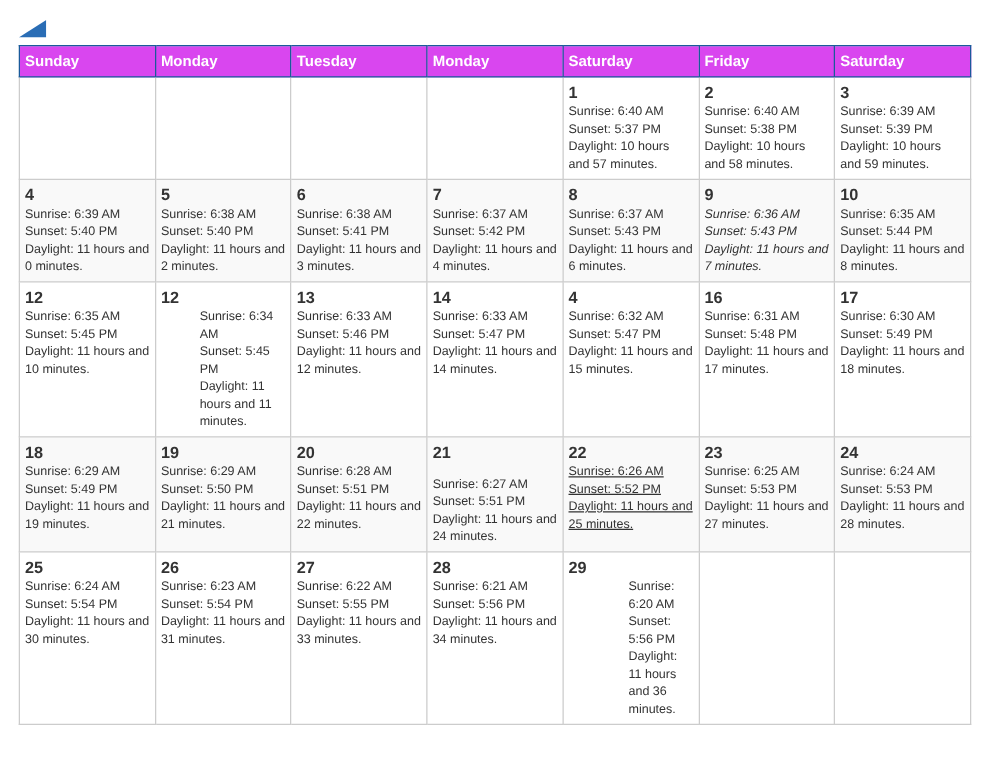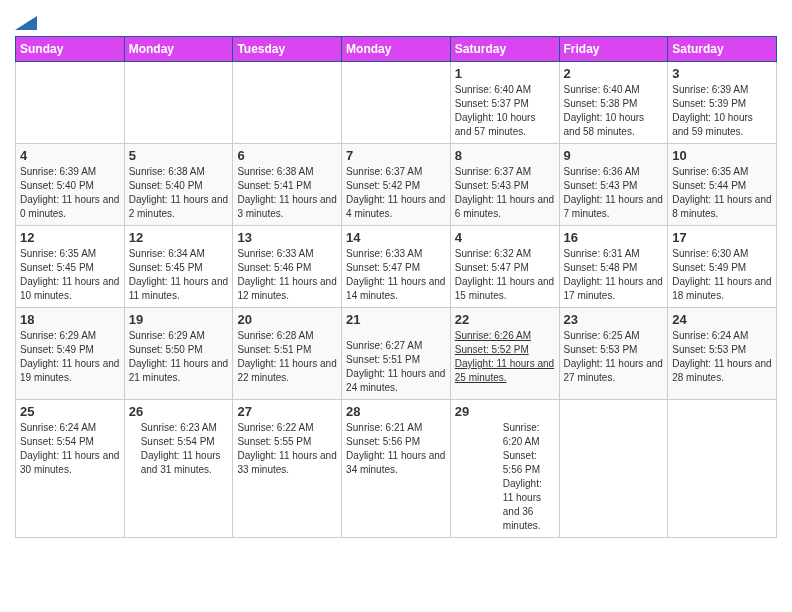--- a/index.html
+++ b/index.html
@@ -174,41 +174,41 @@
 Daylight: 11 hours and 4 minutes.</div>
           </td>
           <td>
             <span class="day-num">8</span>
             <div class="day-info" style="white-space: pre-line;">Sunrise: 6:37 AM
 Sunset: 5:43 PM
 Daylight: 11 hours and 6 minutes.</div>
           </td>
           <td>
             <span class="day-num">9</span>
-            <div class="day-info" style="white-space: pre-line;">Sunrise: 6:36 AM
+            <div class="day-info" style="white-space: pre-line; font-style: italic;">Sunrise: 6:36 AM
 Sunset: 5:43 PM
 Daylight: 11 hours and 7 minutes.</div>
           </td>
           <td>
             <span class="day-num">10</span>
             <div class="day-info" style="white-space: pre-line;">Sunrise: 6:35 AM
 Sunset: 5:44 PM
 Daylight: 11 hours and 8 minutes.</div>
           </td>
         </tr>
         <tr>
           <td>
             <span class="day-num">12</span>
             <div class="day-info" style="white-space: pre-line;">Sunrise: 6:35 AM
 Sunset: 5:45 PM
 Daylight: 11 hours and 10 minutes.</div>
           </td>
           <td>
             <span class="day-num">12</span>
-            <div class="day-info" style="white-space: pre-line;">Sunrise: 6:34 AM
+            <div class="day-info" style="white-space: pre-line; margin-left: 31px;">Sunrise: 6:34 AM
 Sunset: 5:45 PM
 Daylight: 11 hours and 11 minutes.</div>
           </td>
           <td>
             <span class="day-num">13</span>
             <div class="day-info" style="white-space: pre-line;">Sunrise: 6:33 AM
 Sunset: 5:46 PM
 Daylight: 11 hours and 12 minutes.</div>
           </td>
           <td>
@@ -282,21 +282,21 @@
         </tr>
         <tr>
           <td>
             <span class="day-num">25</span>
             <div class="day-info" style="white-space: pre-line;">Sunrise: 6:24 AM
 Sunset: 5:54 PM
 Daylight: 11 hours and 30 minutes.</div>
           </td>
           <td>
             <span class="day-num">26</span>
-            <div class="day-info" style="white-space: pre-line; margin-left: 12px;">Sunrise: 6:23 AM
+            <div class="day-info" style="white-space: pre-line;">Sunrise: 6:23 AM
 Sunset: 5:54 PM
 Daylight: 11 hours and 31 minutes.</div>
           </td>
           <td>
             <span class="day-num">27</span>
             <div class="day-info" style="white-space: pre-line;">Sunrise: 6:22 AM
 Sunset: 5:55 PM
 Daylight: 11 hours and 33 minutes.</div>
           </td>
           <td>

